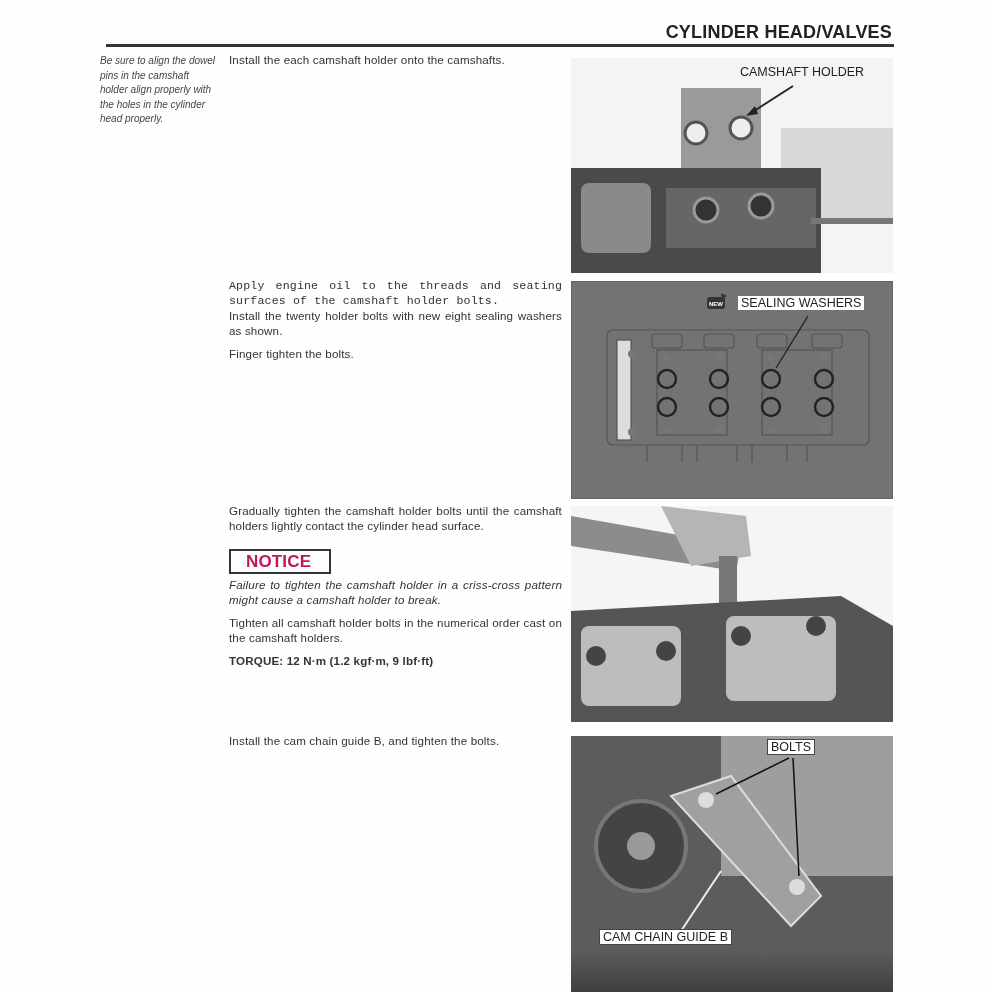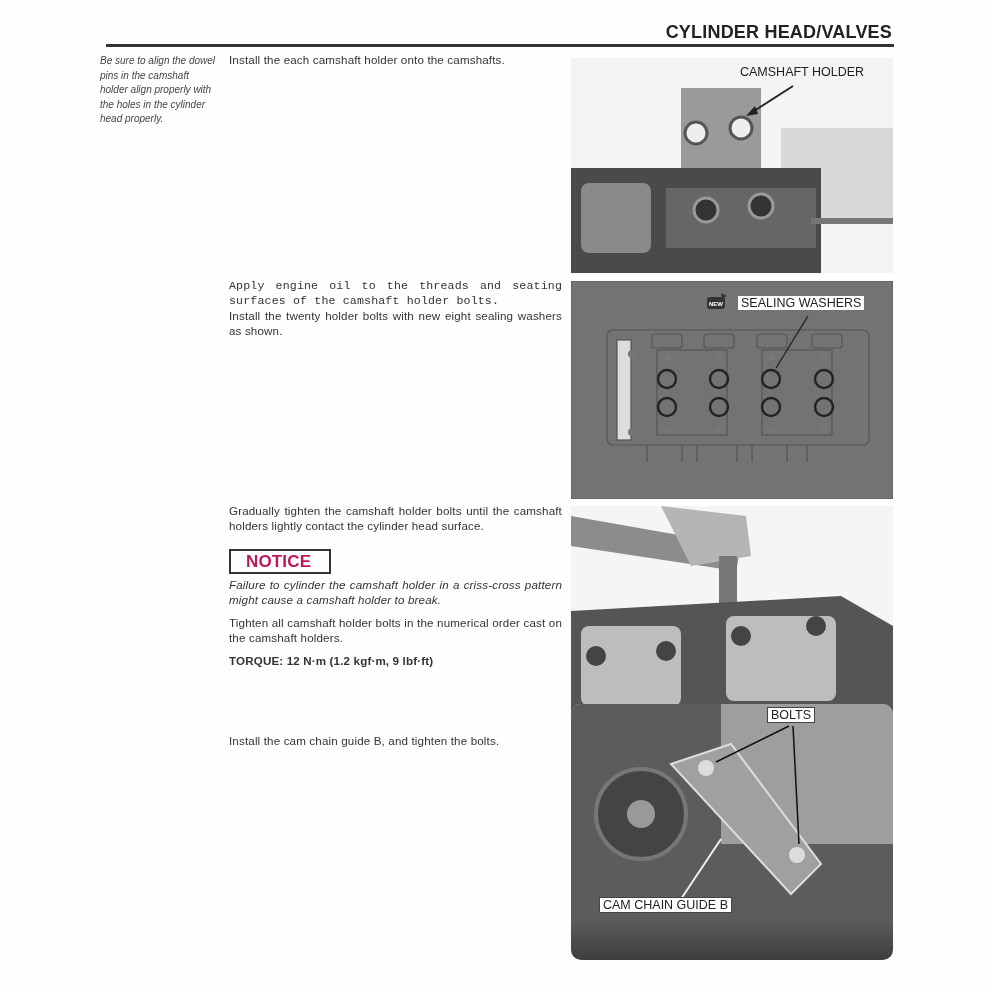--- a/index.html
+++ b/index.html
@@ -69,20 +69,21 @@
     <rect x="240" y="160" width="82" height="6" fill="#777"></rect>
     <line x1="222" y1="28" x2="180" y2="55" stroke="#222" stroke-width="2"></line>
     <polygon points="175,58 184,48 187,56" fill="#222"></polygon>
   </svg>
   <span class="fig-label" style="left:166px;top:7px;background:transparent;">CAMSHAFT HOLDER</span>
 </div>
 
 <div class="para" style="top:278px;">
   <p style="margin-bottom:0;font-family:Liberation Mono, monospace;">Apply engine oil to the threads and seating surfaces of the camshaft holder bolts.</p>
   <p>Install the twenty holder bolts with new eight sealing washers as shown.</p>
+  <p>Finger tighten the bolts.</p>
 </div>
 
 <div class="figure diagram-frame" style="top:281px;height:216px;width:320px;">
   <svg width="320" height="216">
     <g fill="none" stroke="#555" stroke-width="1.2">
       <rect x="35" y="48" width="262" height="115" rx="6"></rect>
       <rect x="45" y="58" width="14" height="100" fill="#ddd"></rect>
       <rect x="80" y="52" width="30" height="14" rx="3"></rect>
       <rect x="132" y="52" width="30" height="14" rx="3"></rect>
       <rect x="185" y="52" width="30" height="14" rx="3"></rect>
@@ -127,21 +128,21 @@
         <text x="11" y="13" font-size="6" fill="#fff" text-anchor="middle" font-family="Liberation Sans, sans-serif" font-weight="bold">NEW</text>
         <polygon points="16,0 22,3 17,6" fill="#333"></polygon>
       </svg>
   </span>
   <span class="fig-label" style="left:166px;top:14px;">SEALING WASHERS</span>
 </div>
 
 <div class="para" style="top:503px;">
   <p style="margin-bottom:12px;">Gradually tighten the camshaft holder bolts until the camshaft holders lightly contact the cylinder head surface.</p>
   <div class="notice">NOTICE</div>
-  <p class="italic">Failure to cylinder the camshaft holder in a criss-cross pattern might cause a camshaft holder to break.</p>
+  <p class="italic">Failure to tighten the camshaft holder in a criss-cross pattern might cause a camshaft holder to break.</p>
   <p>Tighten all camshaft holder bolts in the numerical order cast on the camshaft holders.</p>
   <p class="bold">TORQUE: 12 N·m (1.2 kgf·m, 9 lbf·ft)</p>
 </div>
 
 <div class="figure photo" style="top:506px;height:216px;">
   <svg width="322" height="216">
     <rect x="0" y="0" width="322" height="216" fill="#f5f5f5"></rect>
     <path d="M0 10 L170 40 L165 65 L0 40 Z" fill="#8c8c8c"></path>
     <path d="M90 0 L175 10 L180 50 L120 60 Z" fill="#b5b5b5"></path>
     <rect x="148" y="50" width="18" height="60" fill="#777"></rect>
@@ -152,21 +153,21 @@
       <circle cx="95" cy="145" r="10" fill="#444"></circle>
     <circle cx="170" cy="130" r="10" fill="#444"></circle>
       <circle cx="245" cy="120" r="10" fill="#444"></circle>
   </svg>
 </div>
 
 <div class="para" style="top:733px;">
   <p>Install the cam chain guide B, and tighten the bolts.</p>
 </div>
 
-<div class="figure photo" style="top:704px;height:256px;border-radius:10px;">
+<div class="figure photo" style="top:736px;height:256px;">
   <svg width="322" height="216">
     <rect x="0" y="0" width="322" height="216" fill="#5c5c5c"></rect>
     <rect x="150" y="0" width="172" height="140" fill="#9e9e9e"></rect>
     <path d="M100 60 L160 40 L250 160 L220 190 Z" fill="#a0a0a0" stroke="#ddd" stroke-width="2"></path>
     <circle cx="70" cy="110" r="45" fill="#444" stroke="#777" stroke-width="4"></circle>
     <circle cx="70" cy="110" r="14" fill="#999"></circle>
     <circle cx="135" cy="64" r="8" fill="#ddd"></circle>
       <circle cx="226" cy="151" r="8" fill="#ddd"></circle>
     <line x1="218" y1="22" x2="145" y2="58" stroke="#111" stroke-width="1.5"></line>
     <line x1="222" y1="22" x2="228" y2="140" stroke="#111" stroke-width="1.5"></line>

